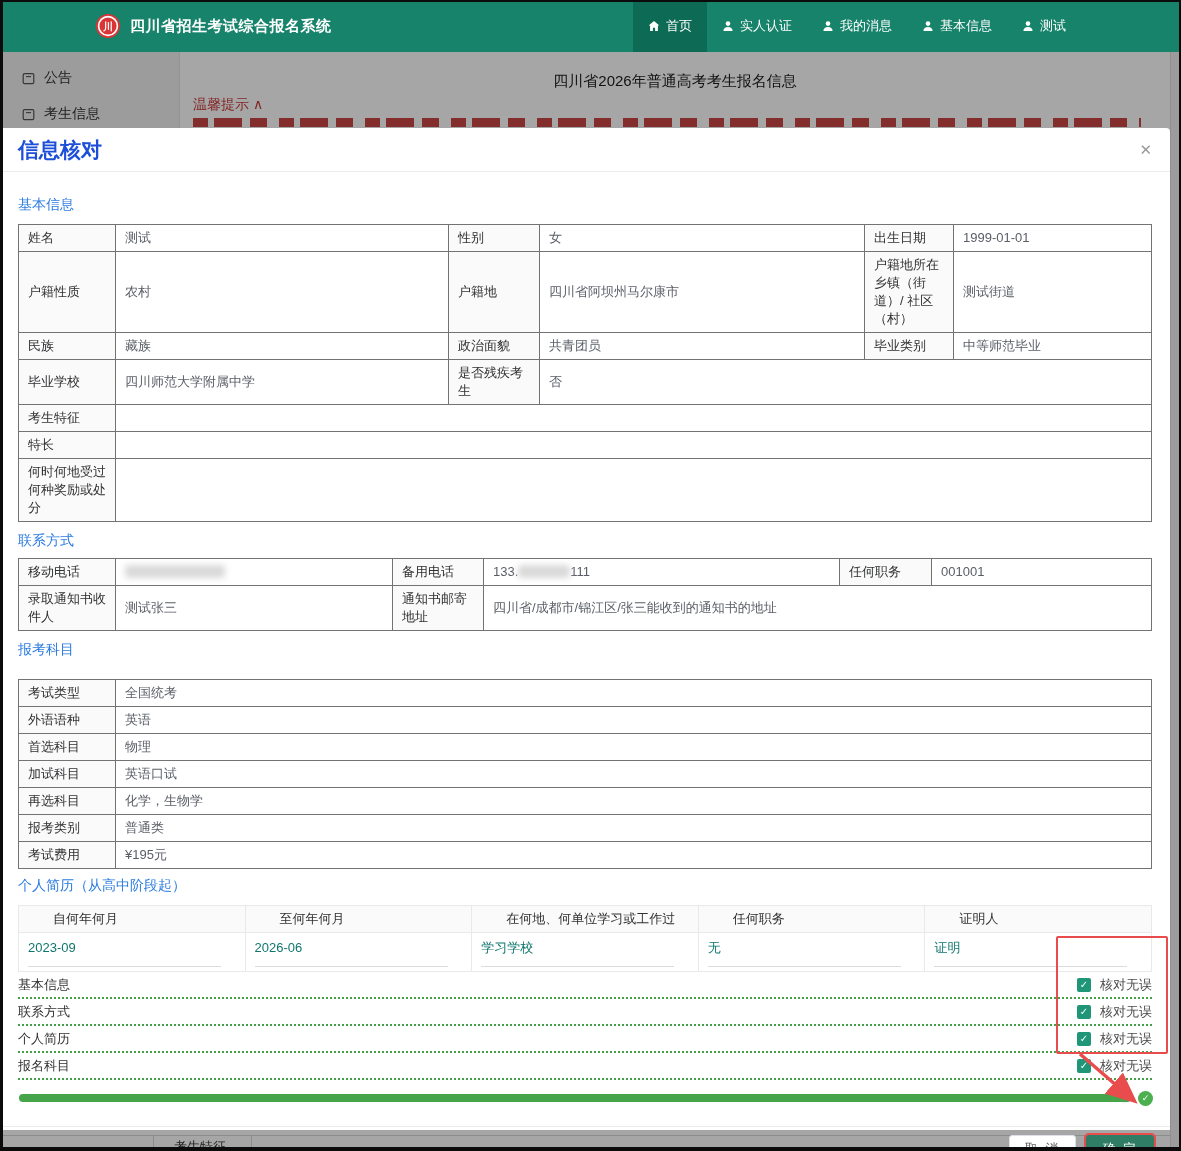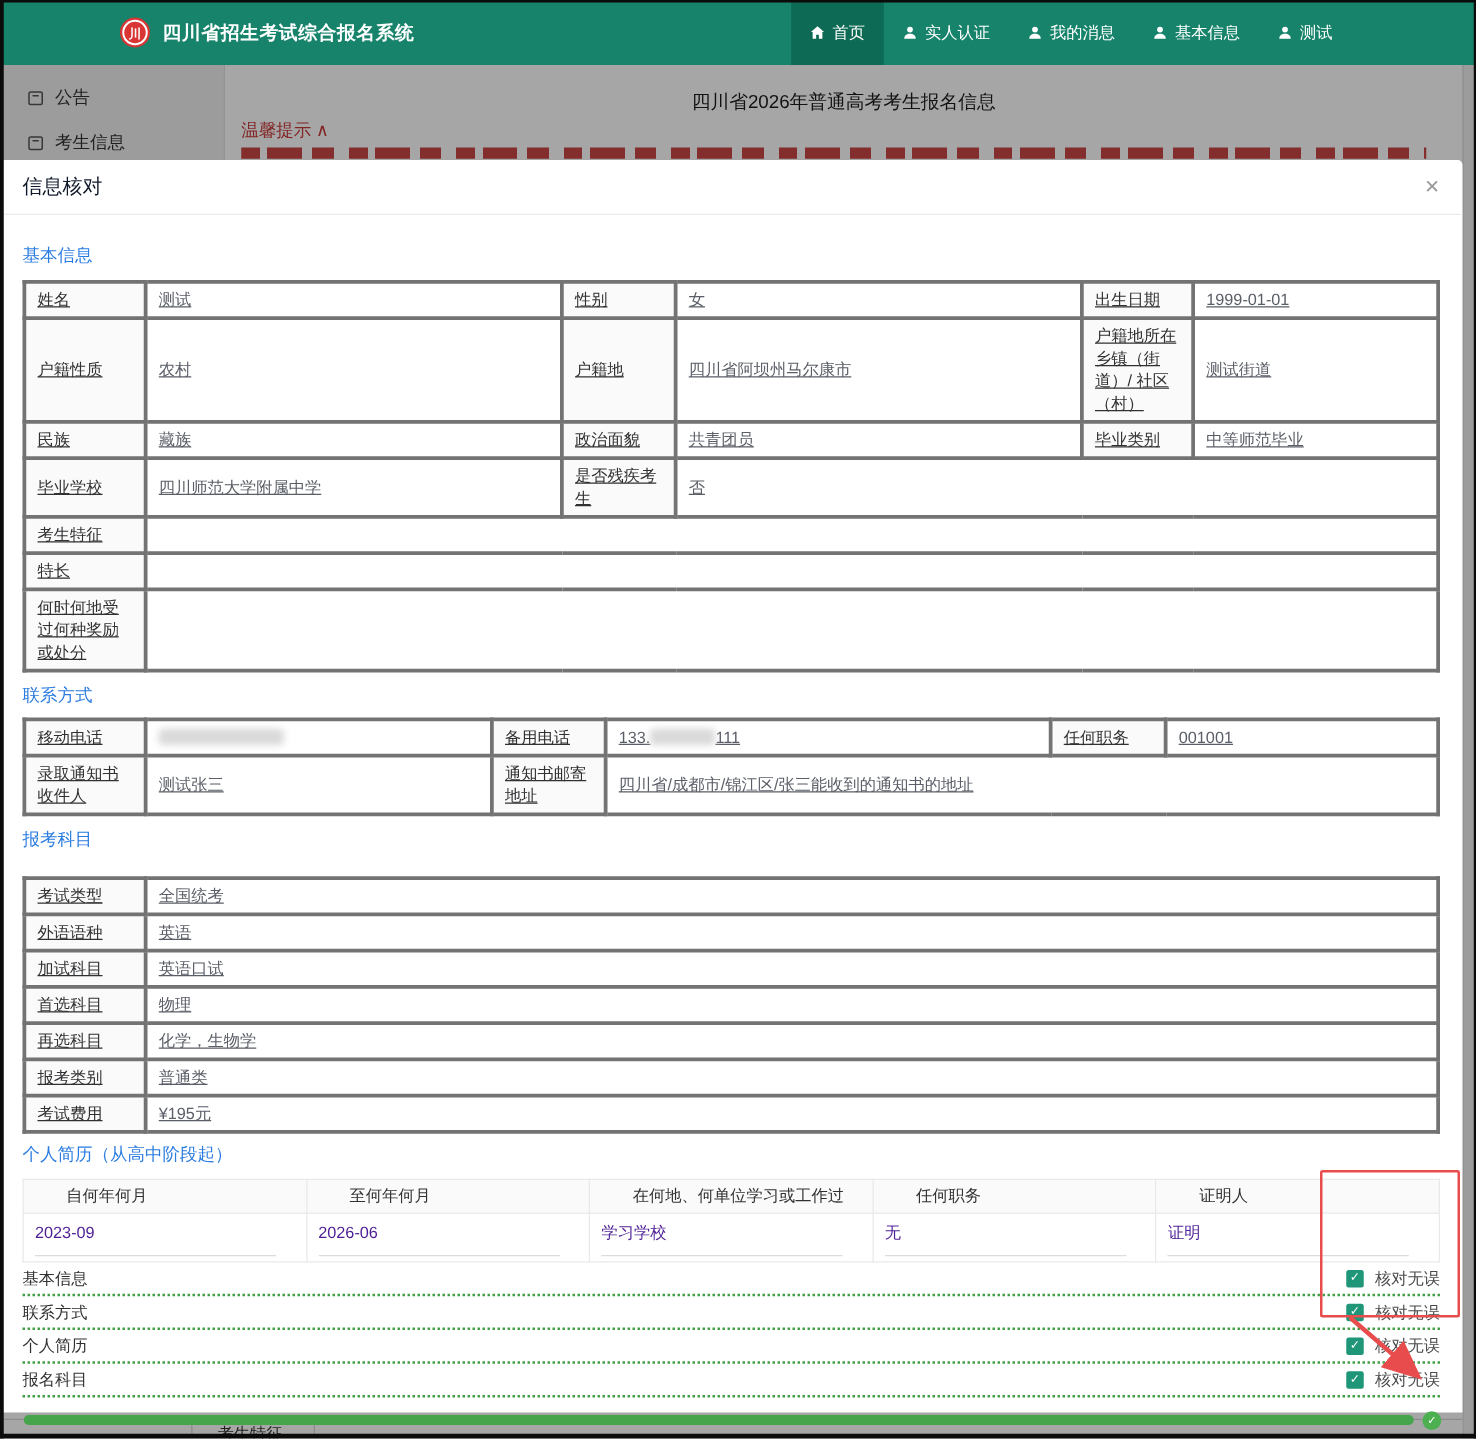--- a/index.html
+++ b/index.html
@@ -39,42 +39,42 @@
   
   .bottom-frag { position:absolute; left:0; top:1078px; width:1170px; height:21px; background:#fff; }
   .frag-line { position:absolute; left:0; top:5px; width:100%; border-top:1px solid #d8d8d8; }
   .frag-cell { position:absolute; left:153px; top:5px; width:99px; height:20px; border-left:1px solid #d8d8d8; border-right:1px solid #d8d8d8; padding:3px 0 0 20px; font-size:13px; color:#333; }
 
   .dim { position:absolute; left:0; top:52px; width:1181px; height:1099px; background:rgba(0,0,0,.35); z-index:1; }
 
   
   .modal { position:absolute; left:0; top:128px; width:1170px; height:1002px; background:#fff; border-radius:4px 4px 0 0; z-index:2; }
   .m-header { height:44px; border-bottom:1px solid #ebebeb; display:flex; align-items:center; padding:0 18px; }
-  .m-title { font-size:16px; color:#0f172a; }
+  .m-title { font-size:21px; color:#1d4ed8;font-weight:bold; }
   .m-close { margin-left:auto; font-size:15px; color:#999; cursor:pointer; line-height:1; }
   .m-body { padding:0 18px; }
 
   .sec-h { font-size:14px; font-weight:500; color:#2b7ce0; }
   .sec-h.h1 { margin:24px 0 10px; }
   .sec-h.h2 { margin:10px 0 8px; }
   .sec-h.h3 { margin:10px 0 20px; }
   .sec-h.h4 { margin:8px 0 10px; }
 
   table.kv { width:100%; border-collapse:collapse; table-layout:fixed; font-size:13px; }
-  table.kv td { border:3px solid #737373; padding:4px 9px; height:26px; color:#5a5e66; line-height:18px; vertical-align:middle; word-break:break-all;text-decoration:underline; }
+  table.kv td { border:1px solid #737373; padding:4px 9px; height:26px; color:#5a5e66; line-height:18px; vertical-align:middle; word-break:break-all; }
   table.kv td.lbl { background:#fafafa; color:#303133; }
 
   .blur-blob { display:inline-block; height:13px; border-radius:3px; background:#d9d9d9; filter:blur(3px); vertical-align:-2px; }
   .w95 { width:95px; } .w100 { width:100px; } .w52 { width:52px; }
 
   
   table.resume { width:100%; border-collapse:collapse; table-layout:fixed; font-size:13px; }
   table.resume td { border:1px solid #e9e9e9; padding:4px 9px; line-height:18px; }
   table.resume tr.hd td { background:#fafafa; color:#303133; height:27px;padding-left:34px; }
-  table.resume tr.vals td { height:35px; vertical-align:top; color:#4c1d95; }
+  table.resume tr.vals td { height:35px; vertical-align:top; color:#0f766e; }
   .uline { border-bottom:1px solid #dcdcdc; padding:2px 0 9px; width:93%; min-height:18px; }
 
   
   .chk-row { display:flex; justify-content:space-between; align-items:center; height:27px; border-bottom:2px dotted #43a047; }
   .chk-sec { font-size:13px; color:#303133; }
   .chk-group { display:flex; align-items:center; gap:9px; }
   .cbx { width:14px; height:14px; background:#1f9678; border-radius:2px; position:relative; cursor:pointer; display:inline-block; }
   .cbx::after { content:"✓"; position:absolute; left:0; top:0; width:14px; height:14px; color:#fff; font-size:10px; line-height:14px; text-align:center; font-weight:bold; }
   .chk-lab { font-size:13px; color:#4a4a4a; }
 
@@ -281,26 +281,26 @@
         <tbody>
             <tr>
               <td class="lbl">考试类型</td>
               <td>全国统考</td>
             </tr>
         <tr>
               <td class="lbl">外语语种</td>
               <td>英语</td>
             </tr>
         <tr>
+              <td class="lbl">首选科目</td>
+              <td>物理</td>
+            </tr>
+        <tr>
               <td class="lbl">加试科目</td>
               <td>英语口试</td>
-            </tr>
-        <tr>
-              <td class="lbl">首选科目</td>
-              <td>物理</td>
             </tr>
         <tr>
               <td class="lbl">再选科目</td>
               <td>化学，生物学</td>
             </tr>
         <tr>
               <td class="lbl">报考类别</td>
               <td>普通类</td>
             </tr>
         <tr>

